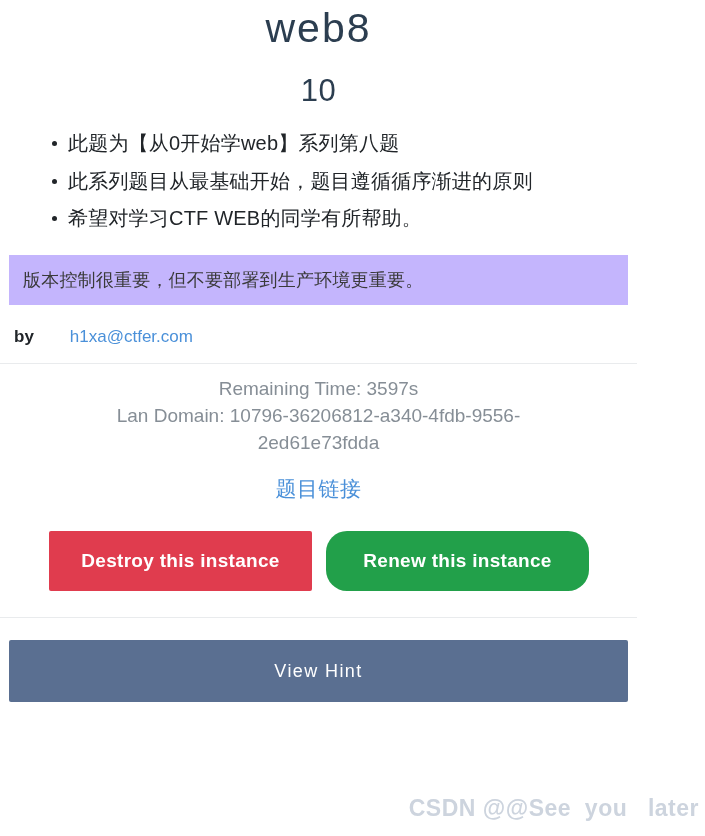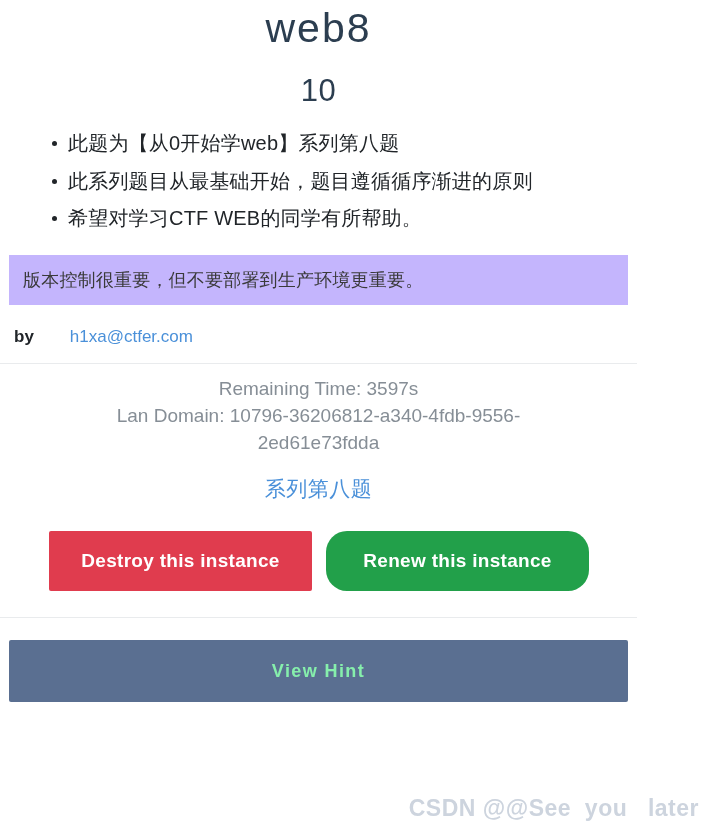--- a/index.html
+++ b/index.html
@@ -154,23 +154,23 @@
 
   
   .hint-wrap {
     padding: 22px 9px 0 9px;
   }
   .btn-hint {
     display: block;
     width: 100%;
     height: 62px;
     border: 0;
-    color: #86efac;
+    color: #ffffff;
     font-size: 18px;
-    font-weight: 700;
+    font-weight: 400;
     font-family: "Liberation Sans", sans-serif;
     letter-spacing: 1.4px;
     cursor: pointer;
     border-radius: 2px;
     line-height: 62px;
     text-align: center;
     padding: 0;
   }
 
   
@@ -209,21 +209,21 @@
 
   <hr class="rule">
 
 
   <div class="instance-lines">
     <div style="color: rgb(134, 142, 150);">Remaining Time: 3597s</div>
     <div style="color: rgb(134, 142, 150);">Lan Domain: 10796-36206812-a340-4fdb-9556-2ed61e73fdda</div>
   </div>
 
   <div class="instance-link-wrap">
-    <a href="#" style="color: rgb(74, 144, 217);">系列第八题</a>
+    <a href="#" style="color: rgb(74, 144, 217);">题目链接</a>
   </div>
 
   <div class="btn-row">
     <button class="btn" id="destroy-btn" style="background: rgb(224, 60, 78);">Destroy this instance</button>
     <button class="btn" id="renew-btn" style="background: rgb(34, 160, 74); border-radius: 21px;">Renew this instance</button>
   </div>
 
   <hr class="rule" style="margin-top:26px">
 
   <div class="hint-wrap">

